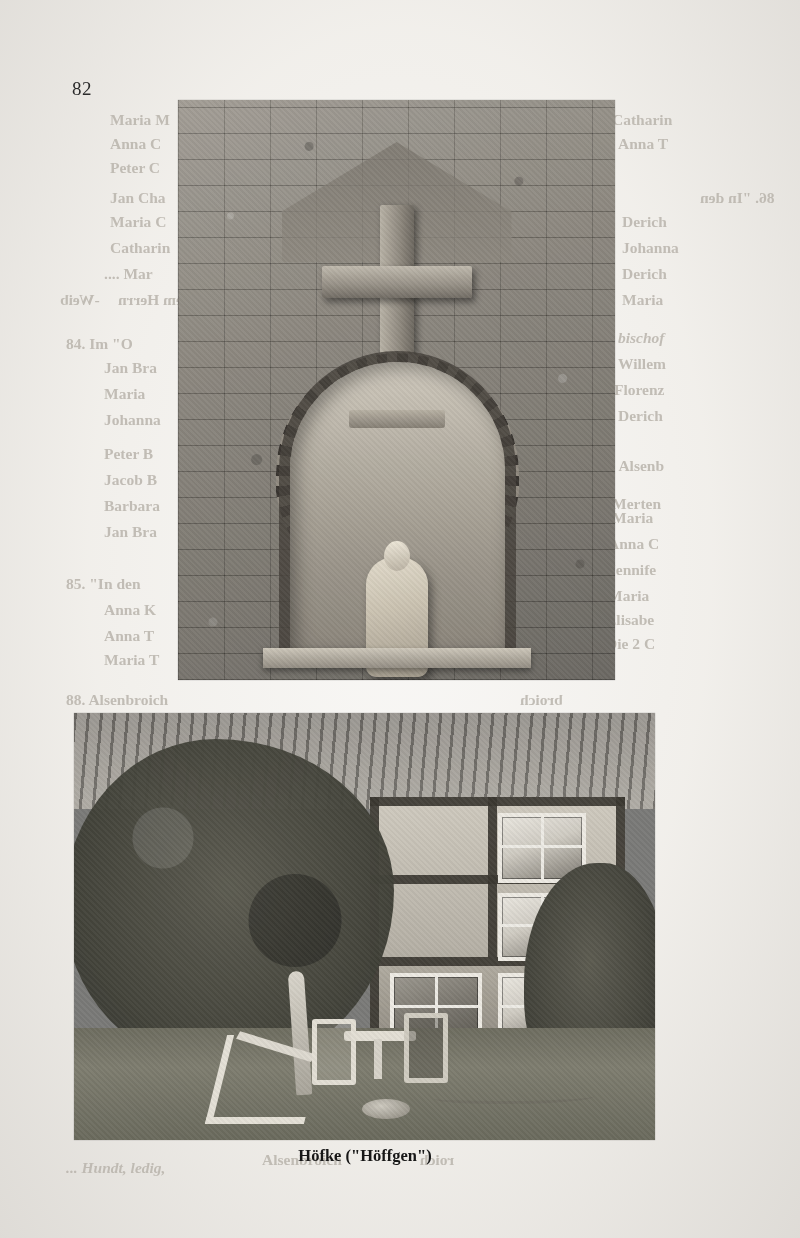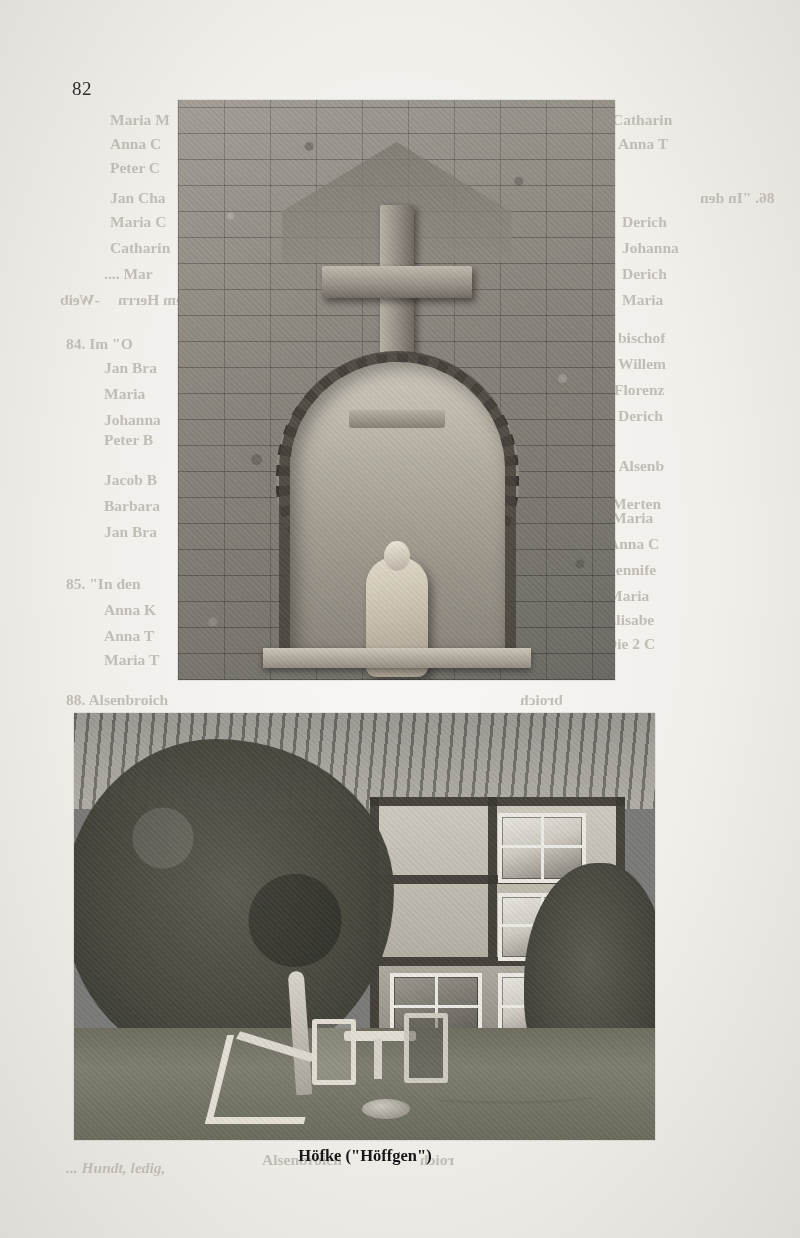--- a/index.html
+++ b/index.html
@@ -402,28 +402,28 @@
       <span class="ghost" style="left: 622px; top: 214px;">Derich</span>
       <span class="ghost" style="left: 110px; top: 214px;">Maria C</span>
       <span class="ghost" style="left: 622px; top: 240px;">Johanna</span>
       <span class="ghost" style="left: 110px; top: 240px;">Catharin</span>
       <span class="ghost" style="left: 622px; top: 266px;">Derich</span>
       <span class="ghost" style="left: 104px; top: 266px;">.... Mar</span>
       <span class="ghost" style="left: 622px; top: 292px;">Maria</span>
       <span class="ghost mirror" style="left: 60px; top: 292px;">-Weib</span>
       <span class="ghost mirror" style="left: 118px; top: 292px;">dem Herrn</span>
       <span class="ghost" style="left: 66px; top: 336px;">84. Im "O</span>
-      <span class="ghost" style="left: 618px; top: 330px;">bischof</span>
+      <span class="ghost" style="left: 618px; top: 330px; font-style: italic;">bischof</span>
       <span class="ghost" style="left: 104px; top: 360px;">Jan Bra</span>
       <span class="ghost" style="left: 618px; top: 356px;">Willem</span>
       <span class="ghost" style="left: 104px; top: 386px;">Maria</span>
       <span class="ghost" style="left: 614px; top: 382px;">Florenz</span>
       <span class="ghost" style="left: 104px; top: 412px;">Johanna</span>
       <span class="ghost" style="left: 618px; top: 408px;">Derich</span>
-      <span class="ghost" style="left: 104px; top: 432px;">Peter B</span>
+      <span class="ghost" style="left: 104px; top: 446px;">Peter B</span>
       <span class="ghost" style="left: 596px; top: 458px;">87. Alsenb</span>
       <span class="ghost" style="left: 104px; top: 472px;">Jacob B</span>
       <span class="ghost" style="left: 612px; top: 496px;">Merten</span>
       <span class="ghost" style="left: 104px; top: 498px;">Barbara</span>
       <span class="ghost" style="left: 612px; top: 510px;">Maria</span>
       <span class="ghost" style="left: 104px; top: 524px;">Jan Bra</span>
       <span class="ghost" style="left: 608px; top: 536px;">Anna C</span>
       <span class="ghost" style="left: 608px; top: 562px;">Jennife</span>
       <span class="ghost" style="left: 66px; top: 576px;">85. "In den</span>
       <span class="ghost" style="left: 608px; top: 588px;">Maria</span>

